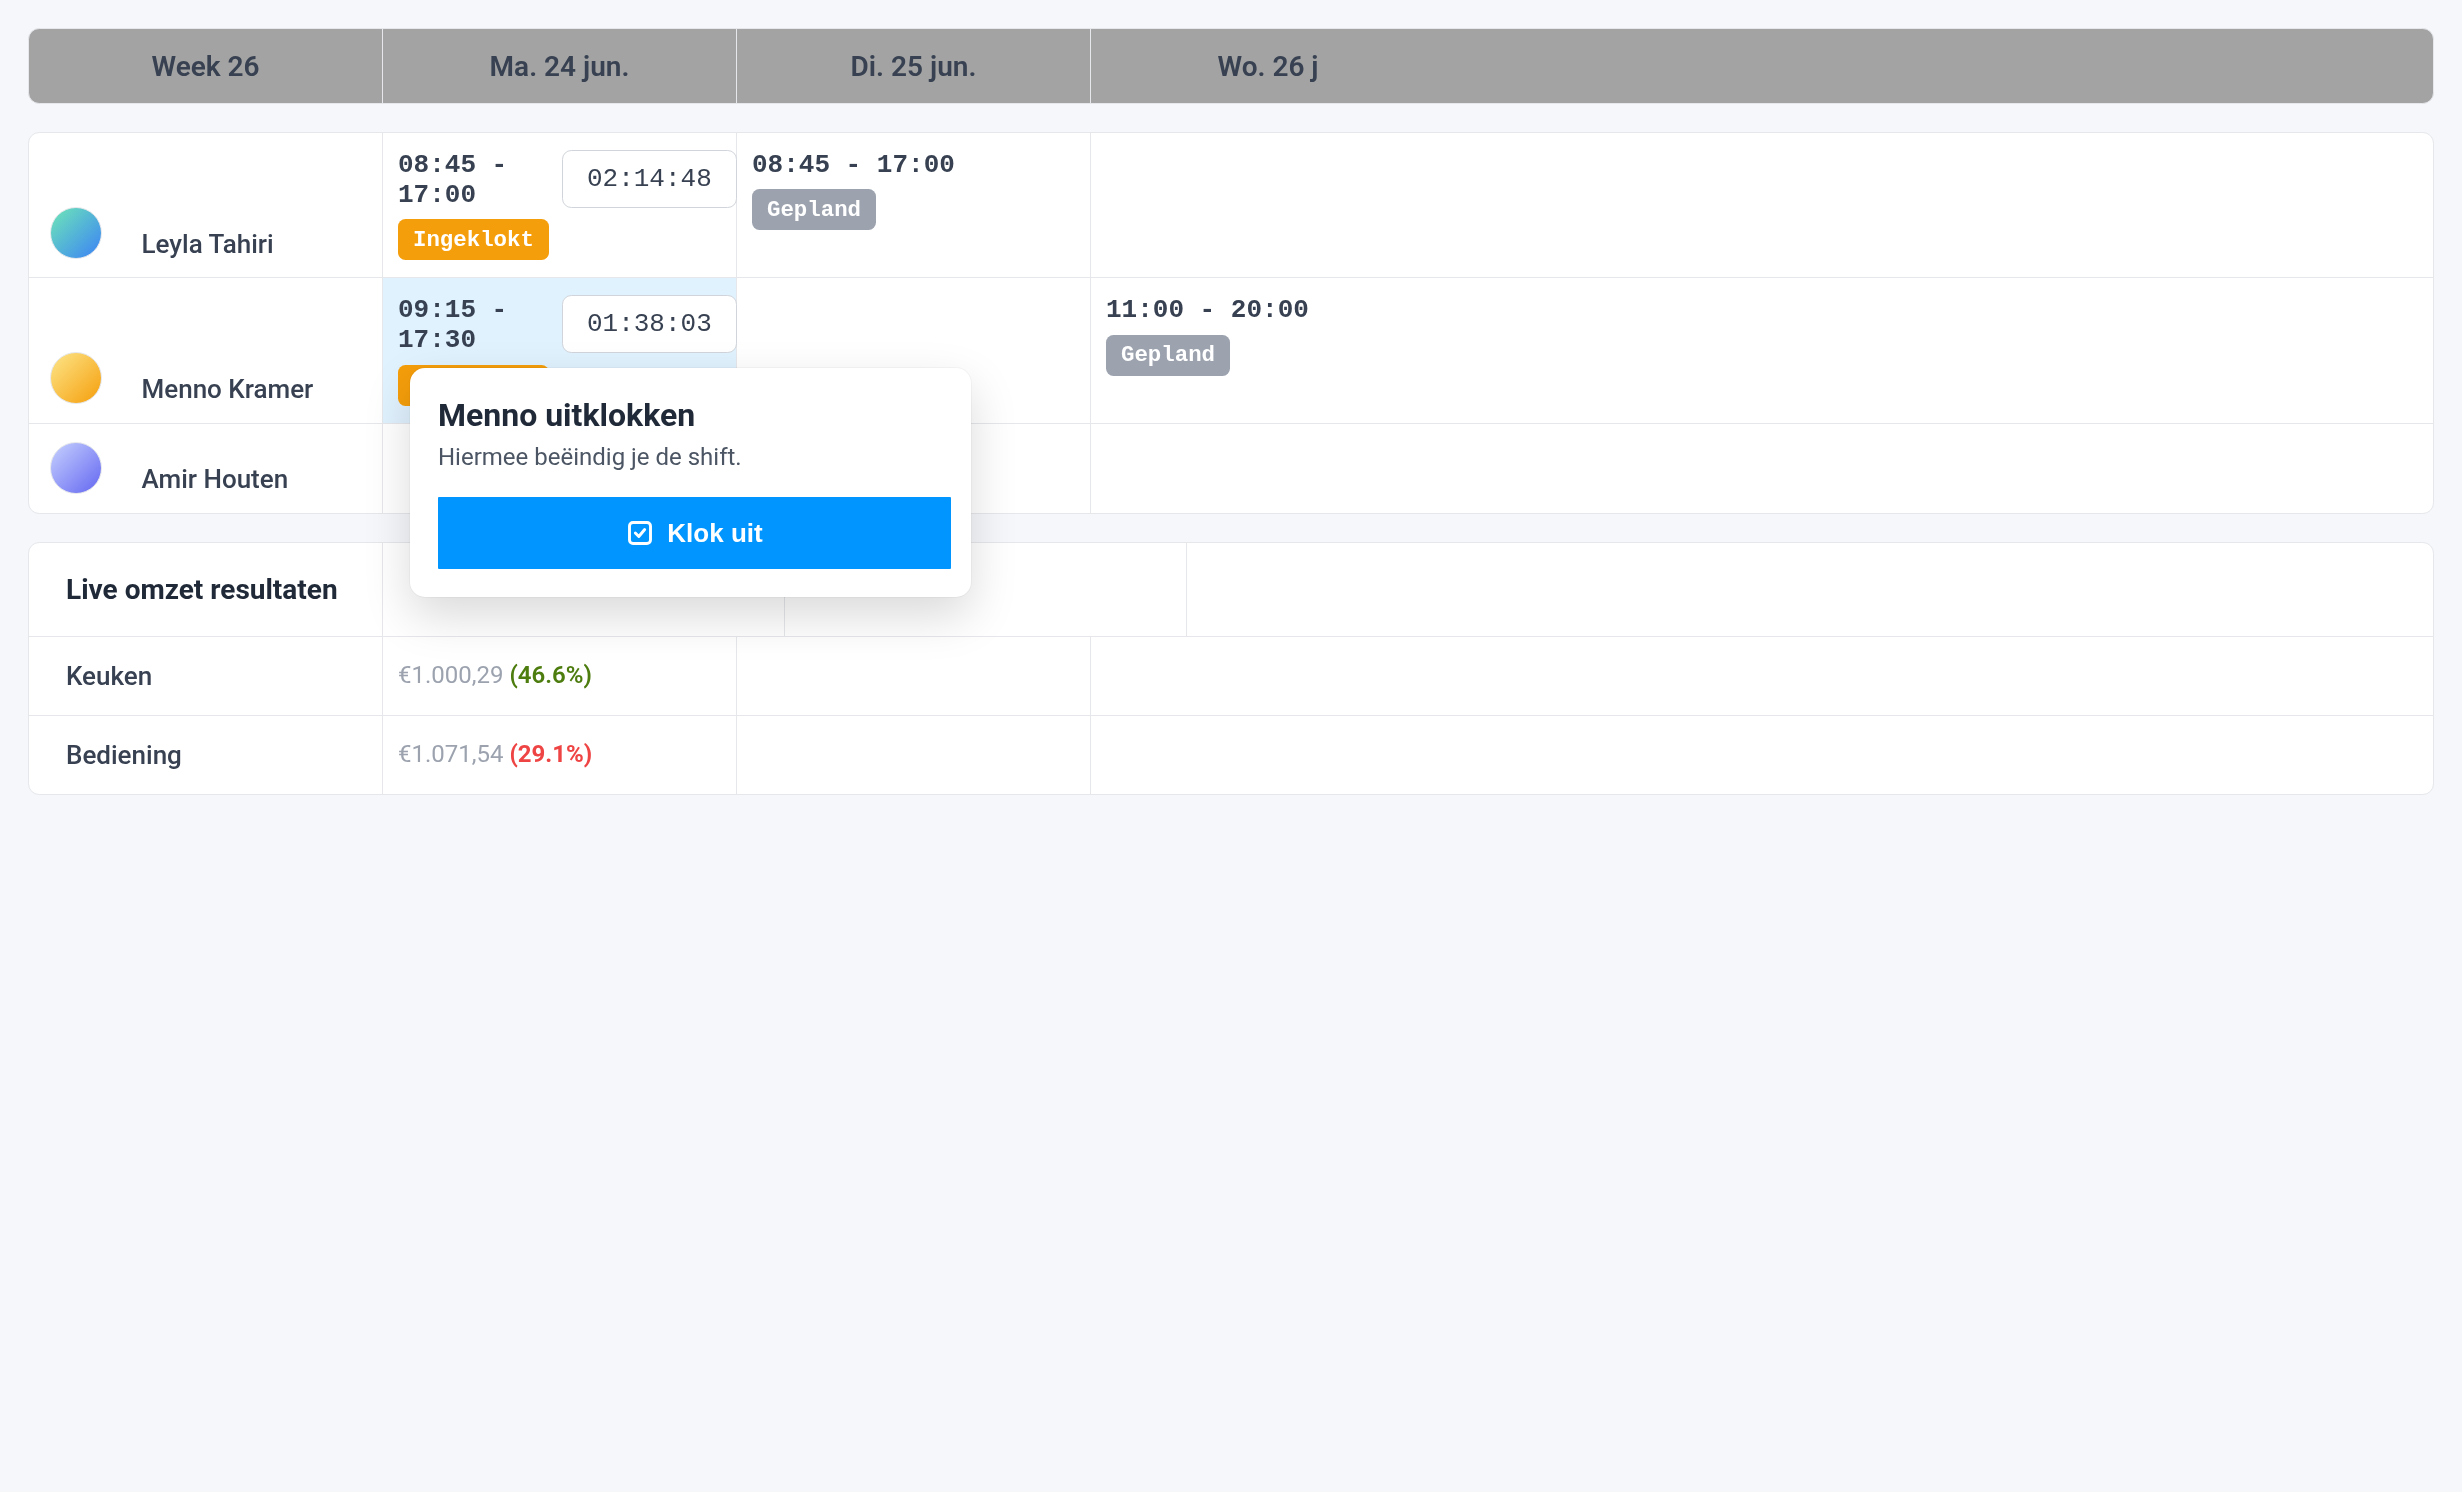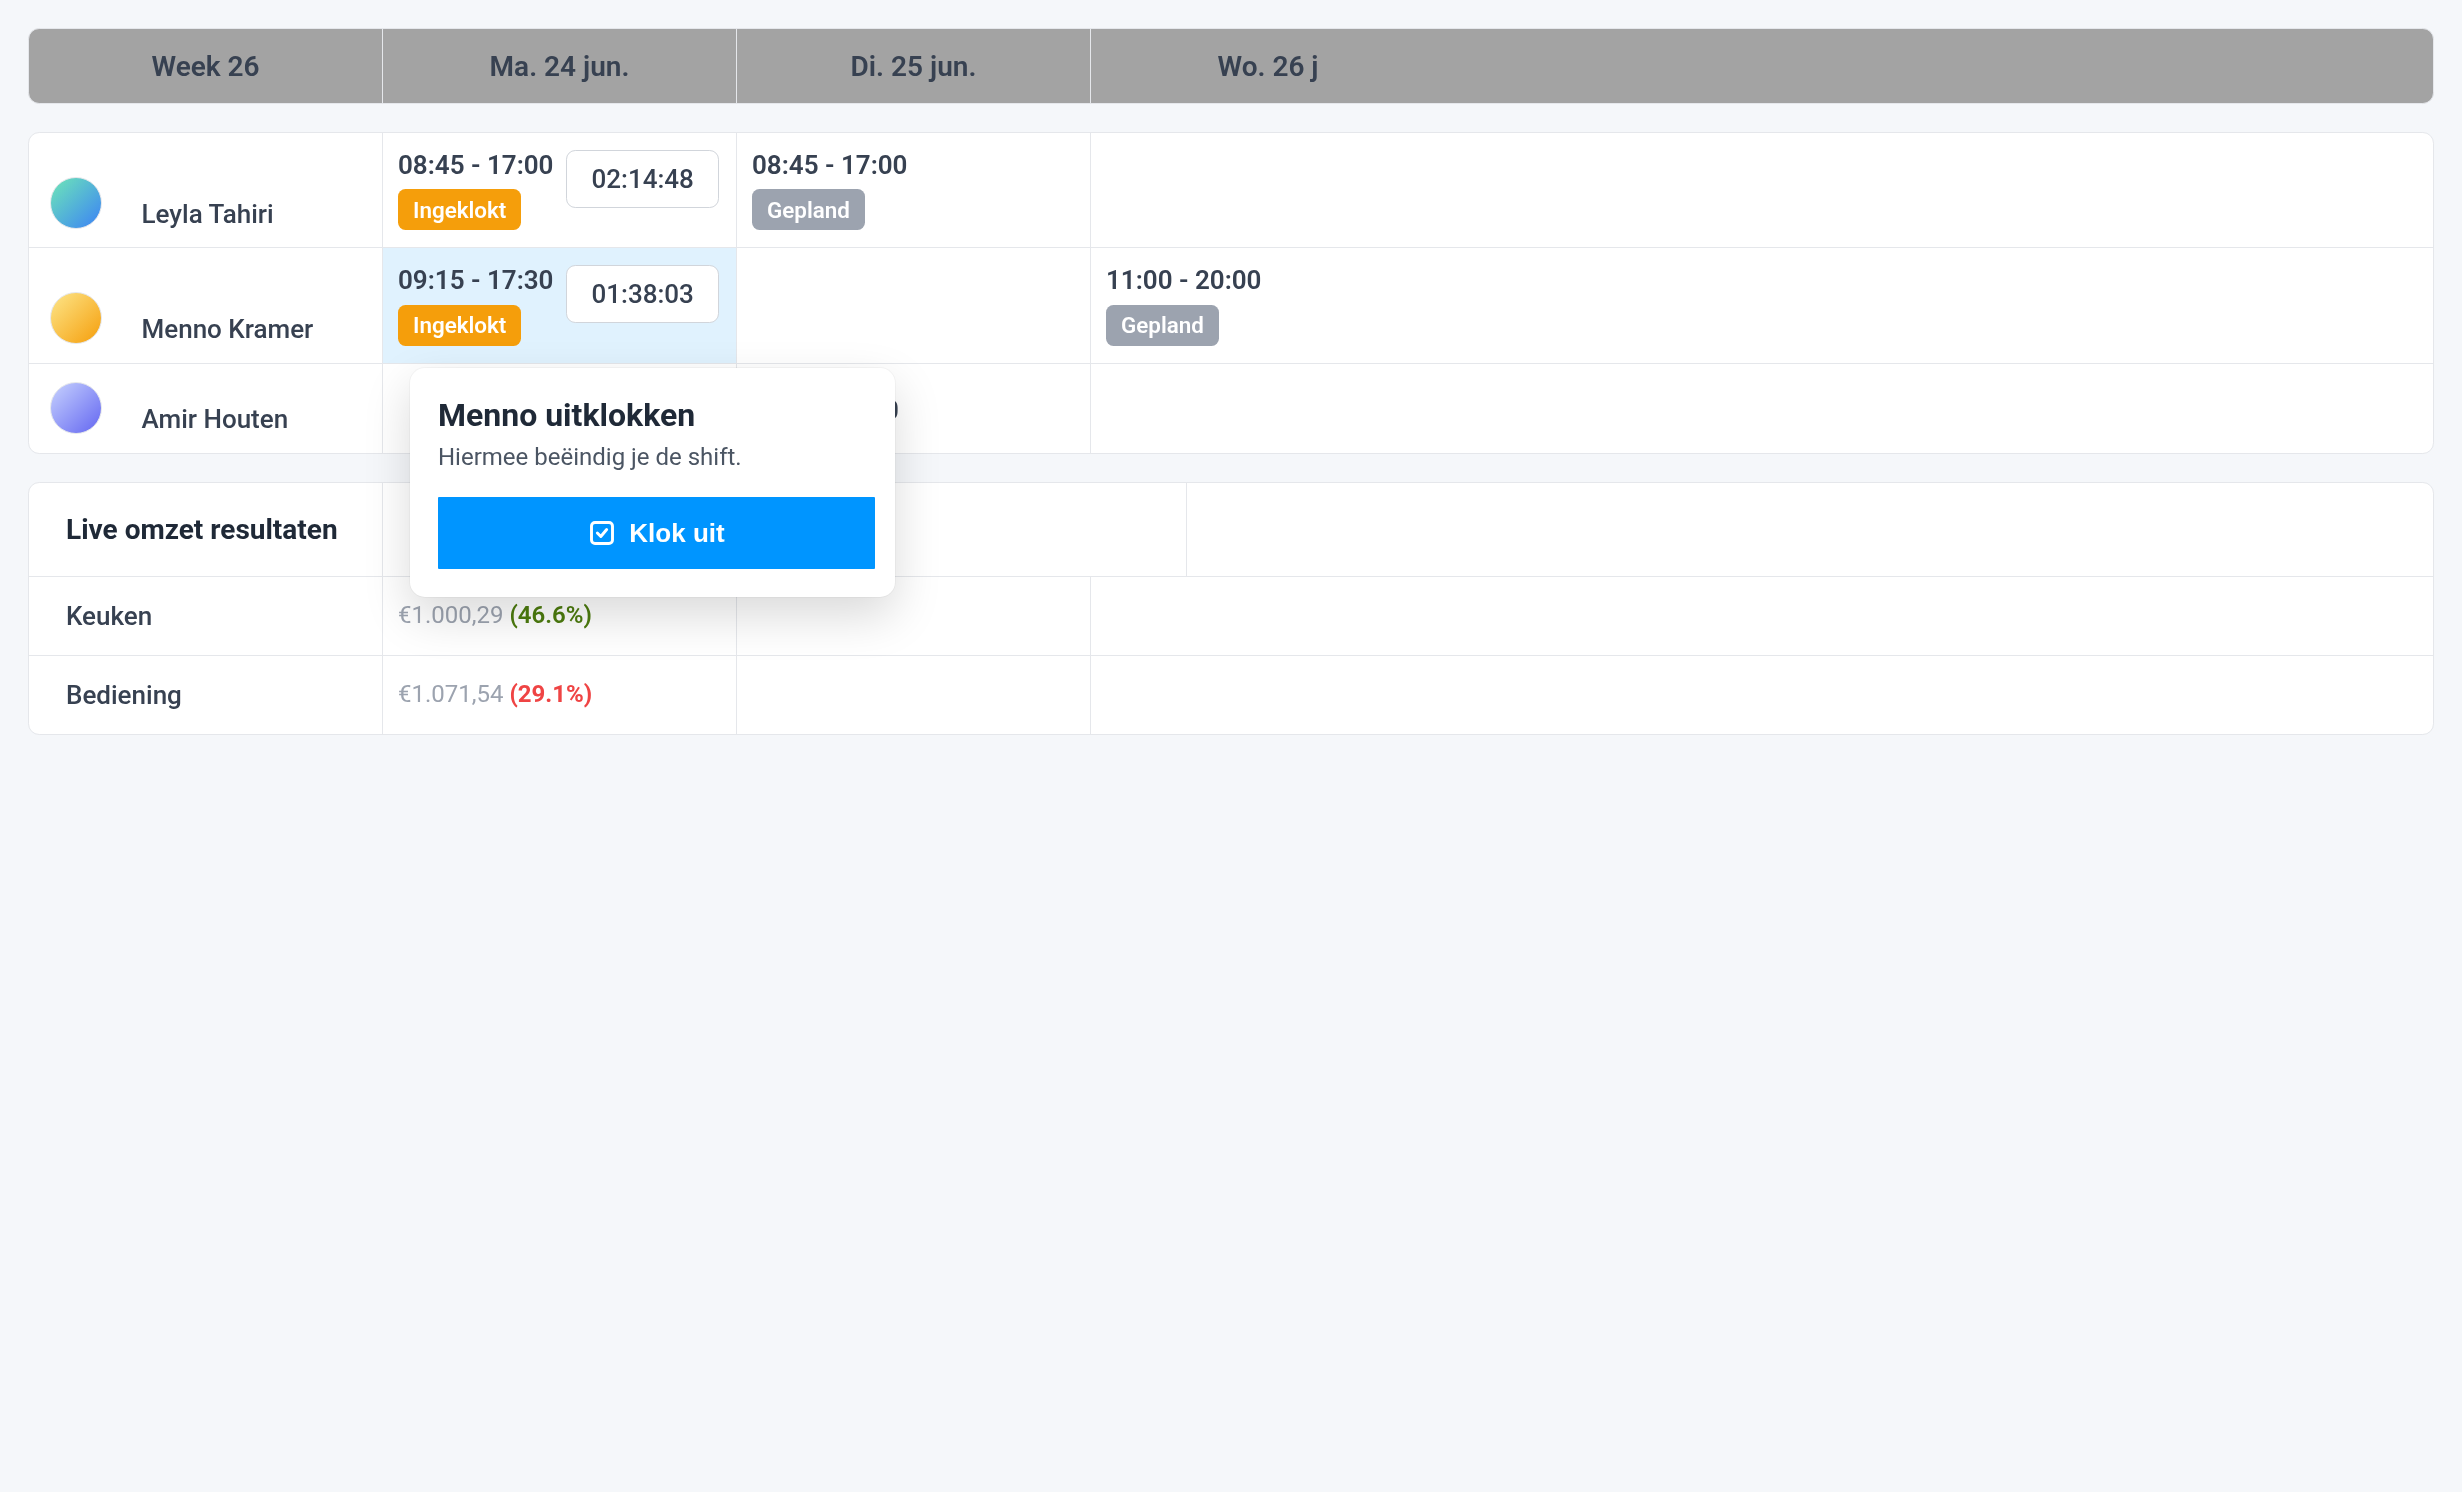--- a/index.html
+++ b/index.html
@@ -67,20 +67,21 @@
     .avatar.av3 { background: linear-gradient(135deg, #c7d2fe, #6366f1); }
     .employee-name {
       font-size: 26px;
       font-weight: 500;
       color: #374151;
     }
     .shift-cell {
       padding: 17px 15px;
       border-right: 0.9px solid #e5e7eb;
       position: relative;
+      font-family: Liberation Mono, monospace;
     }
     .shift-cell:last-child {
       border-right: none;
     }
     .shift-cell.highlighted {
       background: #e0f2fe;
     }
     .shift-content {
       display: flex;
       align-items: flex-start;
@@ -174,21 +175,21 @@
       text-align: right;
     }
     .pct-green {
       color: #ef4444;
       font-weight: 700;
     }
     .popover {
       position: absolute;
       top: 368px;
       left: 410px;
-      width: 485px;
+      width: 561px;
       background: #fff;
       border-radius: 15px;
       box-shadow: 0 18.7px 47px rgba(0,0,0,0.15), 0 0 0 0.9px rgba(0,0,0,0.03);
       padding: 28px 20px 28px 28px;
       z-index: 100;
     }
     .popover-title {
       font-size: 32px;
       font-weight: 700;
       color: #1f2937;

